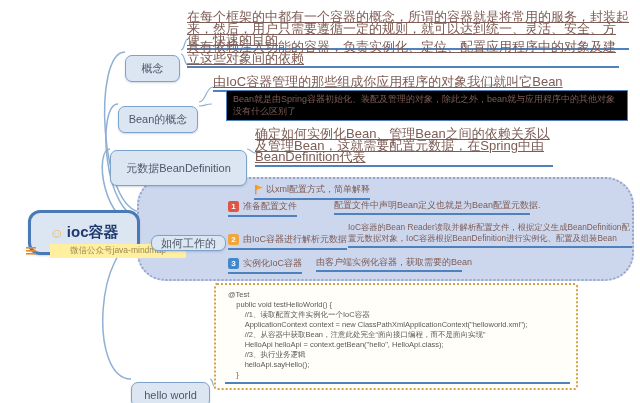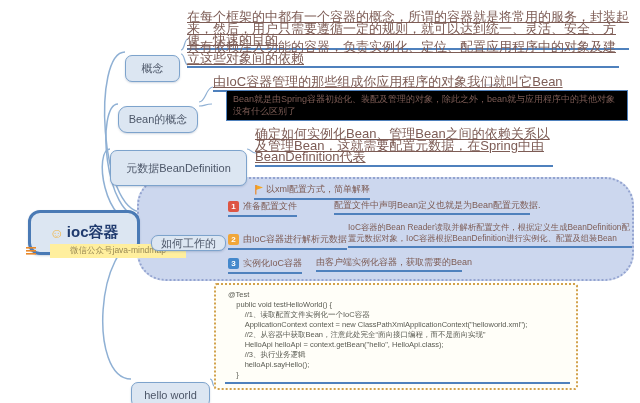--- a/index.html
+++ b/index.html
@@ -21,21 +21,21 @@
     left: 28px; top: 194px; width: 112px; height: 45px;
     border: 3px solid #4a7ab5; border-radius: 12px;
     font-weight: bold; font-size: 15px; color: #1f3a6e;
   }
   .smiley { color:#f2b33d; font-size:14px; margin-right:3px; font-weight:normal; }
 
   .watermark { position:absolute; left:26px; top:244px; z-index:3; display:flex; align-items:center; }
   .watermark .txt { background:#ffef9e; color:#9a8a55; font-size:8.5px; padding:1px 20px; margin-left:14px; }
 
   .t-concept  { left:125px; top:39px;  width:55px;  height:27px; }
-  .t-bean     { left:118px; top:90px;  width:80px;  height:27px;border-radius:9px; }
+  .t-bean     { left:118px; top:90px;  width:80px;  height:27px; }
   .t-meta     { left:110px; top:134px; width:137px; height:36px; font-size:11px; }
   .t-how      { left:151px; top:219px; width:75px;  height:16px; }
   .t-hello    { left:131px; top:366px; width:79px;  height:25px; }
 
   .note {
     position:absolute; z-index:2; font-size:13px; color:#7d5c55; line-height:11.5px;
     border-bottom:2px solid #4f81bd; padding-bottom:2px;text-decoration:underline;
   }
   .n-concept-1 { left:187px; top:11px; width:442px; }
   .n-concept-2 { left:187px; top:41px; width:432px; }

